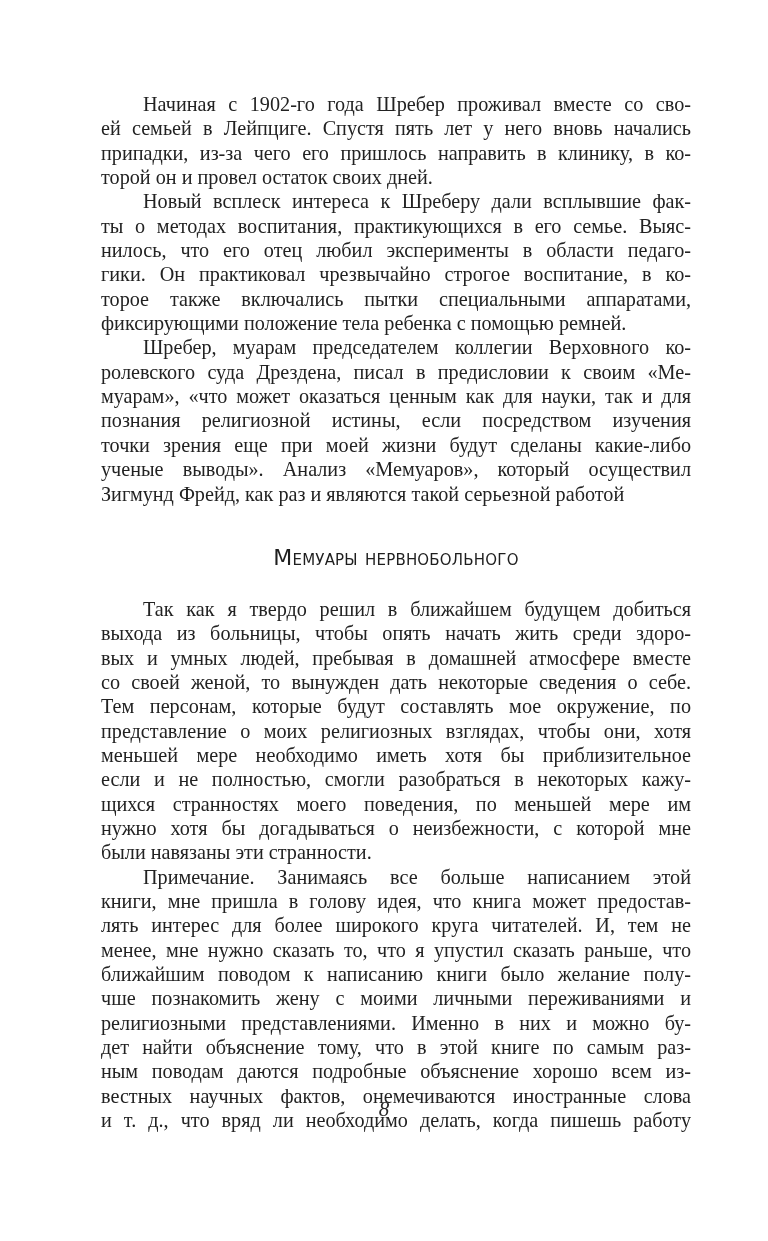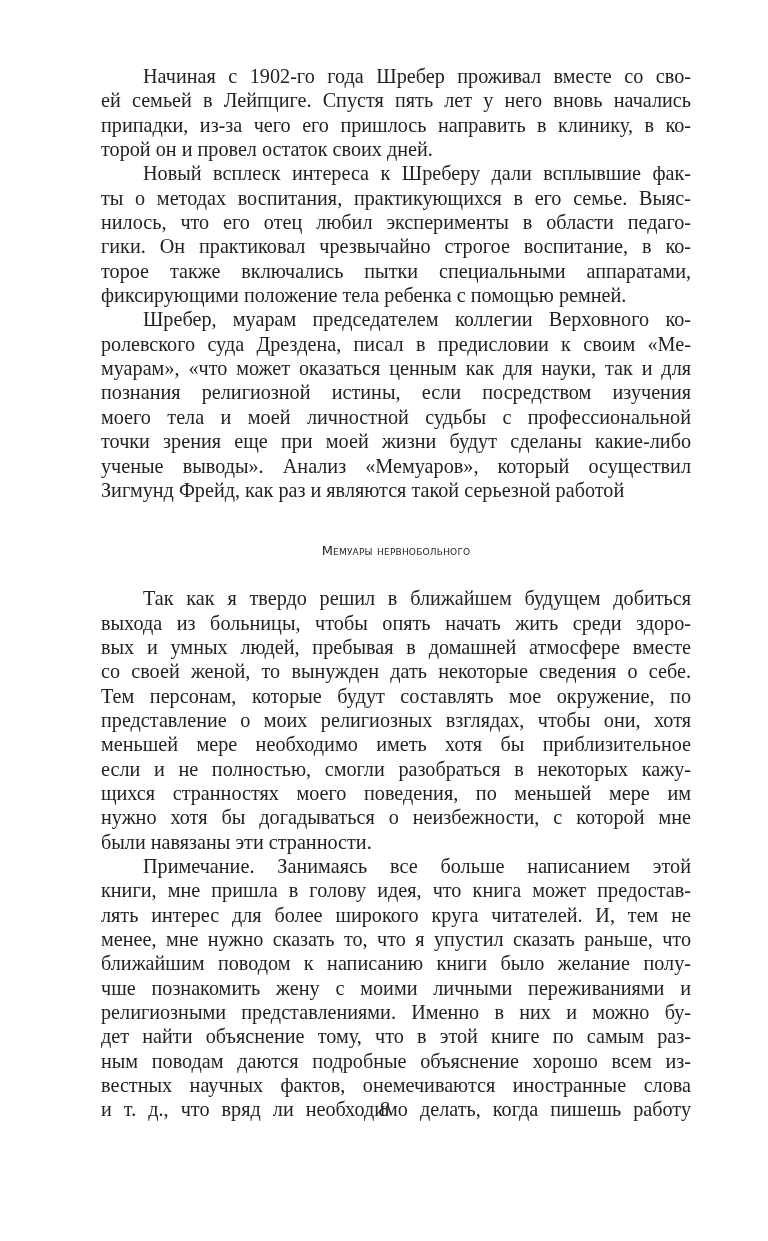--- a/index.html
+++ b/index.html
@@ -10,21 +10,21 @@
   body {
     width: 768px;
     height: 1241px;
     position: relative;
     overflow: hidden;
     color: #1f1f1f;
   }
   .page {
     position: absolute;
     left: 101px;
-    top: 64px;
+    top: 92px;
     width: 590px;
   }
   .text-block {
     font-family: "Liberation Serif", "DejaVu Serif", serif;
     font-size: 20.2px;
     line-height: 24.35px;
     color: #222222;
   }
   .line {
     display: block;
@@ -40,21 +40,21 @@
     padding-left: 42px;
   }
   .section-1 { }
   .heading-wrap {
     margin-top: 39px;
     margin-bottom: 27px;
     text-align: center;
   }
   .section-heading {
     font-family: "DejaVu Sans", "Liberation Sans", sans-serif;
-    font-size: 13px;
+    font-size: 22px;
     font-variant: small-caps;
     font-weight: 500;
     letter-spacing: 0.2px;
     color: #1e1e1e;
   }
   .page-number {
     position: absolute;
     left: 0;
     width: 768px;
     top: 1097px;
@@ -83,21 +83,20 @@
       <span class="line">нилось, что его отец любил эксперименты в области педаго-</span>
       <span class="line">гики. Он практиковал чрезвычайно строгое воспитание, в ко-</span>
       <span class="line">торое также включались пытки специальными аппаратами,</span>
       <span class="line last">фиксирующими положение тела ребенка с помощью ремней.</span>
     </div>
     <div>
       <span class="line indent">Шребер, муарам председателем коллегии Верховного ко-</span>
       <span class="line">ролевского суда Дрездена, писал в предисловии к своим «Ме-</span>
       <span class="line">муарам», «что может оказаться ценным как для науки, так и для</span>
       <span class="line">познания религиозной истины, если посредством изучения</span>
-      <span class="line">моего тела и моей личностной судьбы с профессиональной</span>
       <span class="line">точки зрения еще при моей жизни будут сделаны какие-либо</span>
       <span class="line">ученые выводы». Анализ «Мемуаров», который осуществил</span>
       <span class="line last">Зигмунд Фрейд, как раз и являются такой серьезной работой</span>
     </div>
   </div>
 
   <div class="heading-wrap">
     <span class="section-heading">Мемуары нервнобольного</span>
   </div>
 

